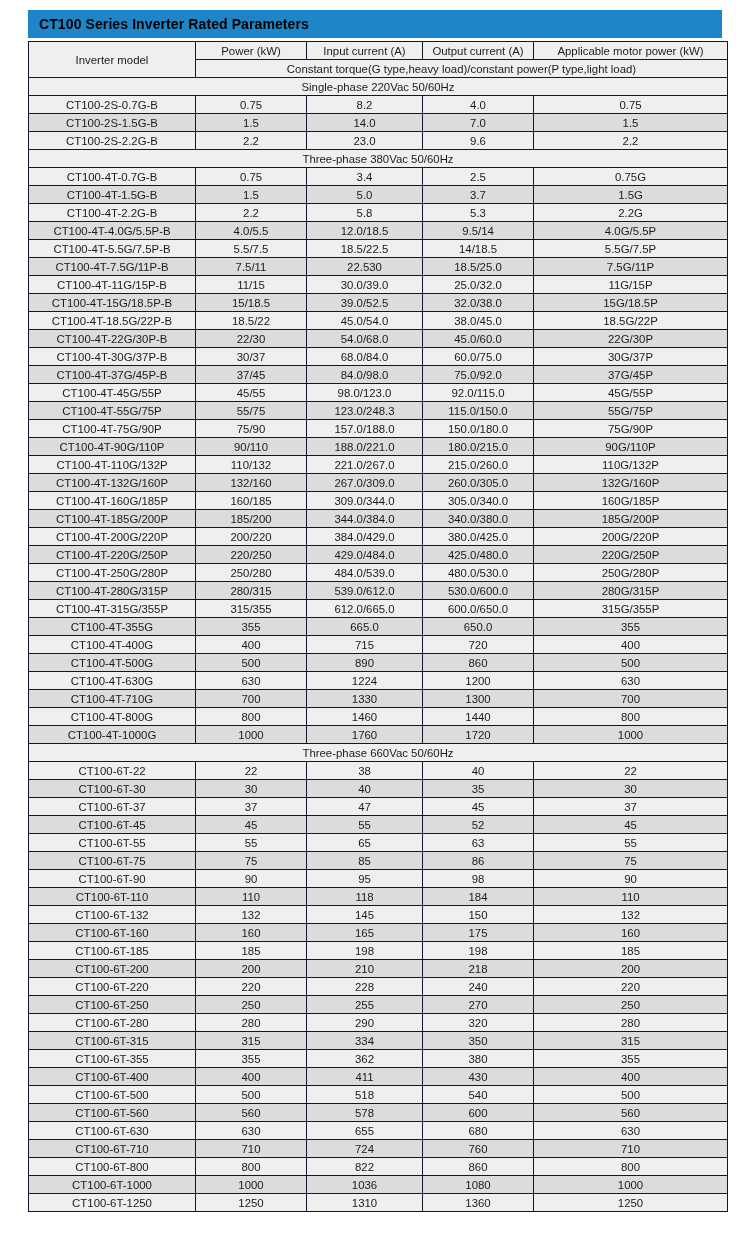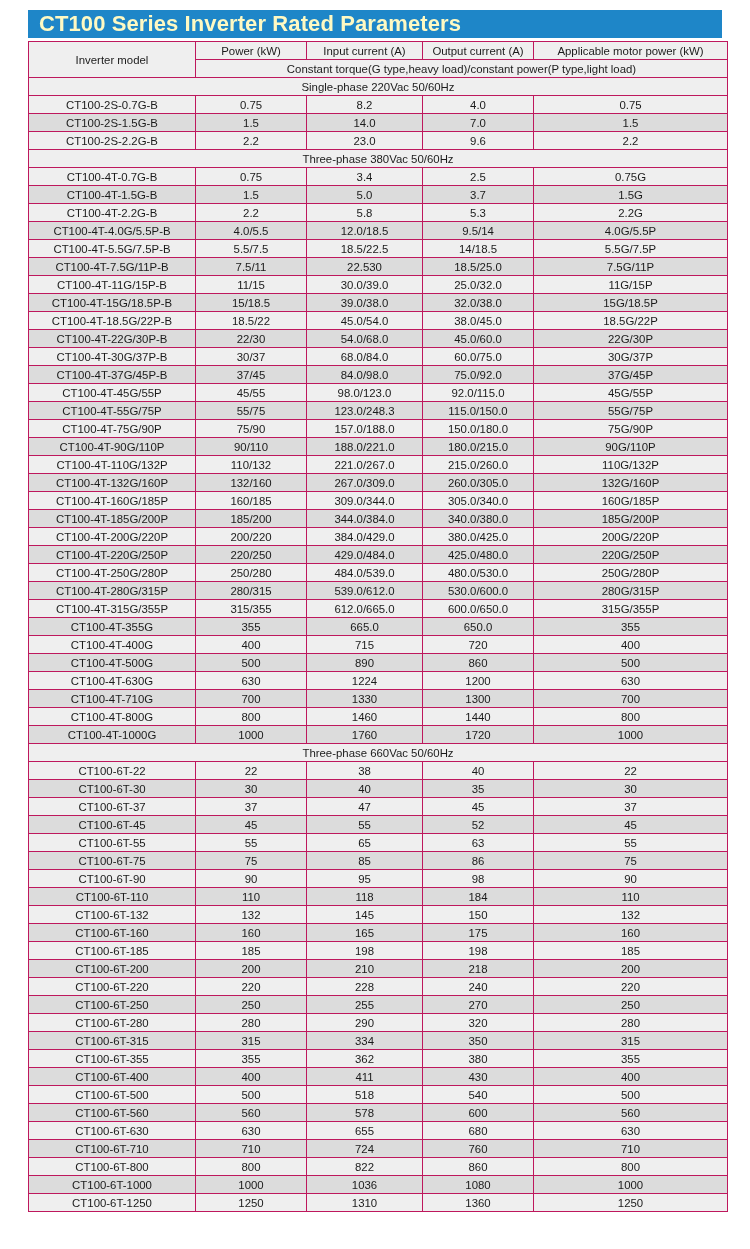--- a/index.html
+++ b/index.html
@@ -25,32 +25,32 @@
   .title-bar {
     background: #1e86c8;
     height: 28px;
     display: flex;
     align-items: center;
     padding-left: 11px;
     box-sizing: border-box;
     margin-bottom: 3px;
   }
   .title-bar .title-text {
-    color: #fef9c3;
-    font-size: 22px;
+    color: #000000;
+    font-size: 14px;
     font-weight: bold;
     letter-spacing: 0.1px;
     white-space: nowrap;
   }
   table.spec {
     border-collapse: separate;
     border-spacing: 1px;
     width: 694px;
     table-layout: fixed;
-    background: #be185d;
+    background: #0f172a;
   }
   table.spec td {
     font-size: 11.4px;
     height: 17px;
     padding: 0;
     text-align: center;
     vertical-align: middle;
     background: #efefef;
     white-space: nowrap;
     overflow: hidden;
@@ -192,21 +192,21 @@
         <tr class="r-odd">
           <td class="model">CT100-4T-11G/15P-B</td>
           <td>11/15</td>
           <td>30.0/39.0</td>
           <td>25.0/32.0</td>
           <td>11G/15P</td>
         </tr>
         <tr class="r-even">
           <td class="model">CT100-4T-15G/18.5P-B</td>
           <td>15/18.5</td>
-          <td>39.0/38.0</td>
+          <td>39.0/52.5</td>
           <td>32.0/38.0</td>
           <td>15G/18.5P</td>
         </tr>
         <tr class="r-odd">
           <td class="model">CT100-4T-18.5G/22P-B</td>
           <td>18.5/22</td>
           <td>45.0/54.0</td>
           <td>38.0/45.0</td>
           <td>18.5G/22P</td>
         </tr>

